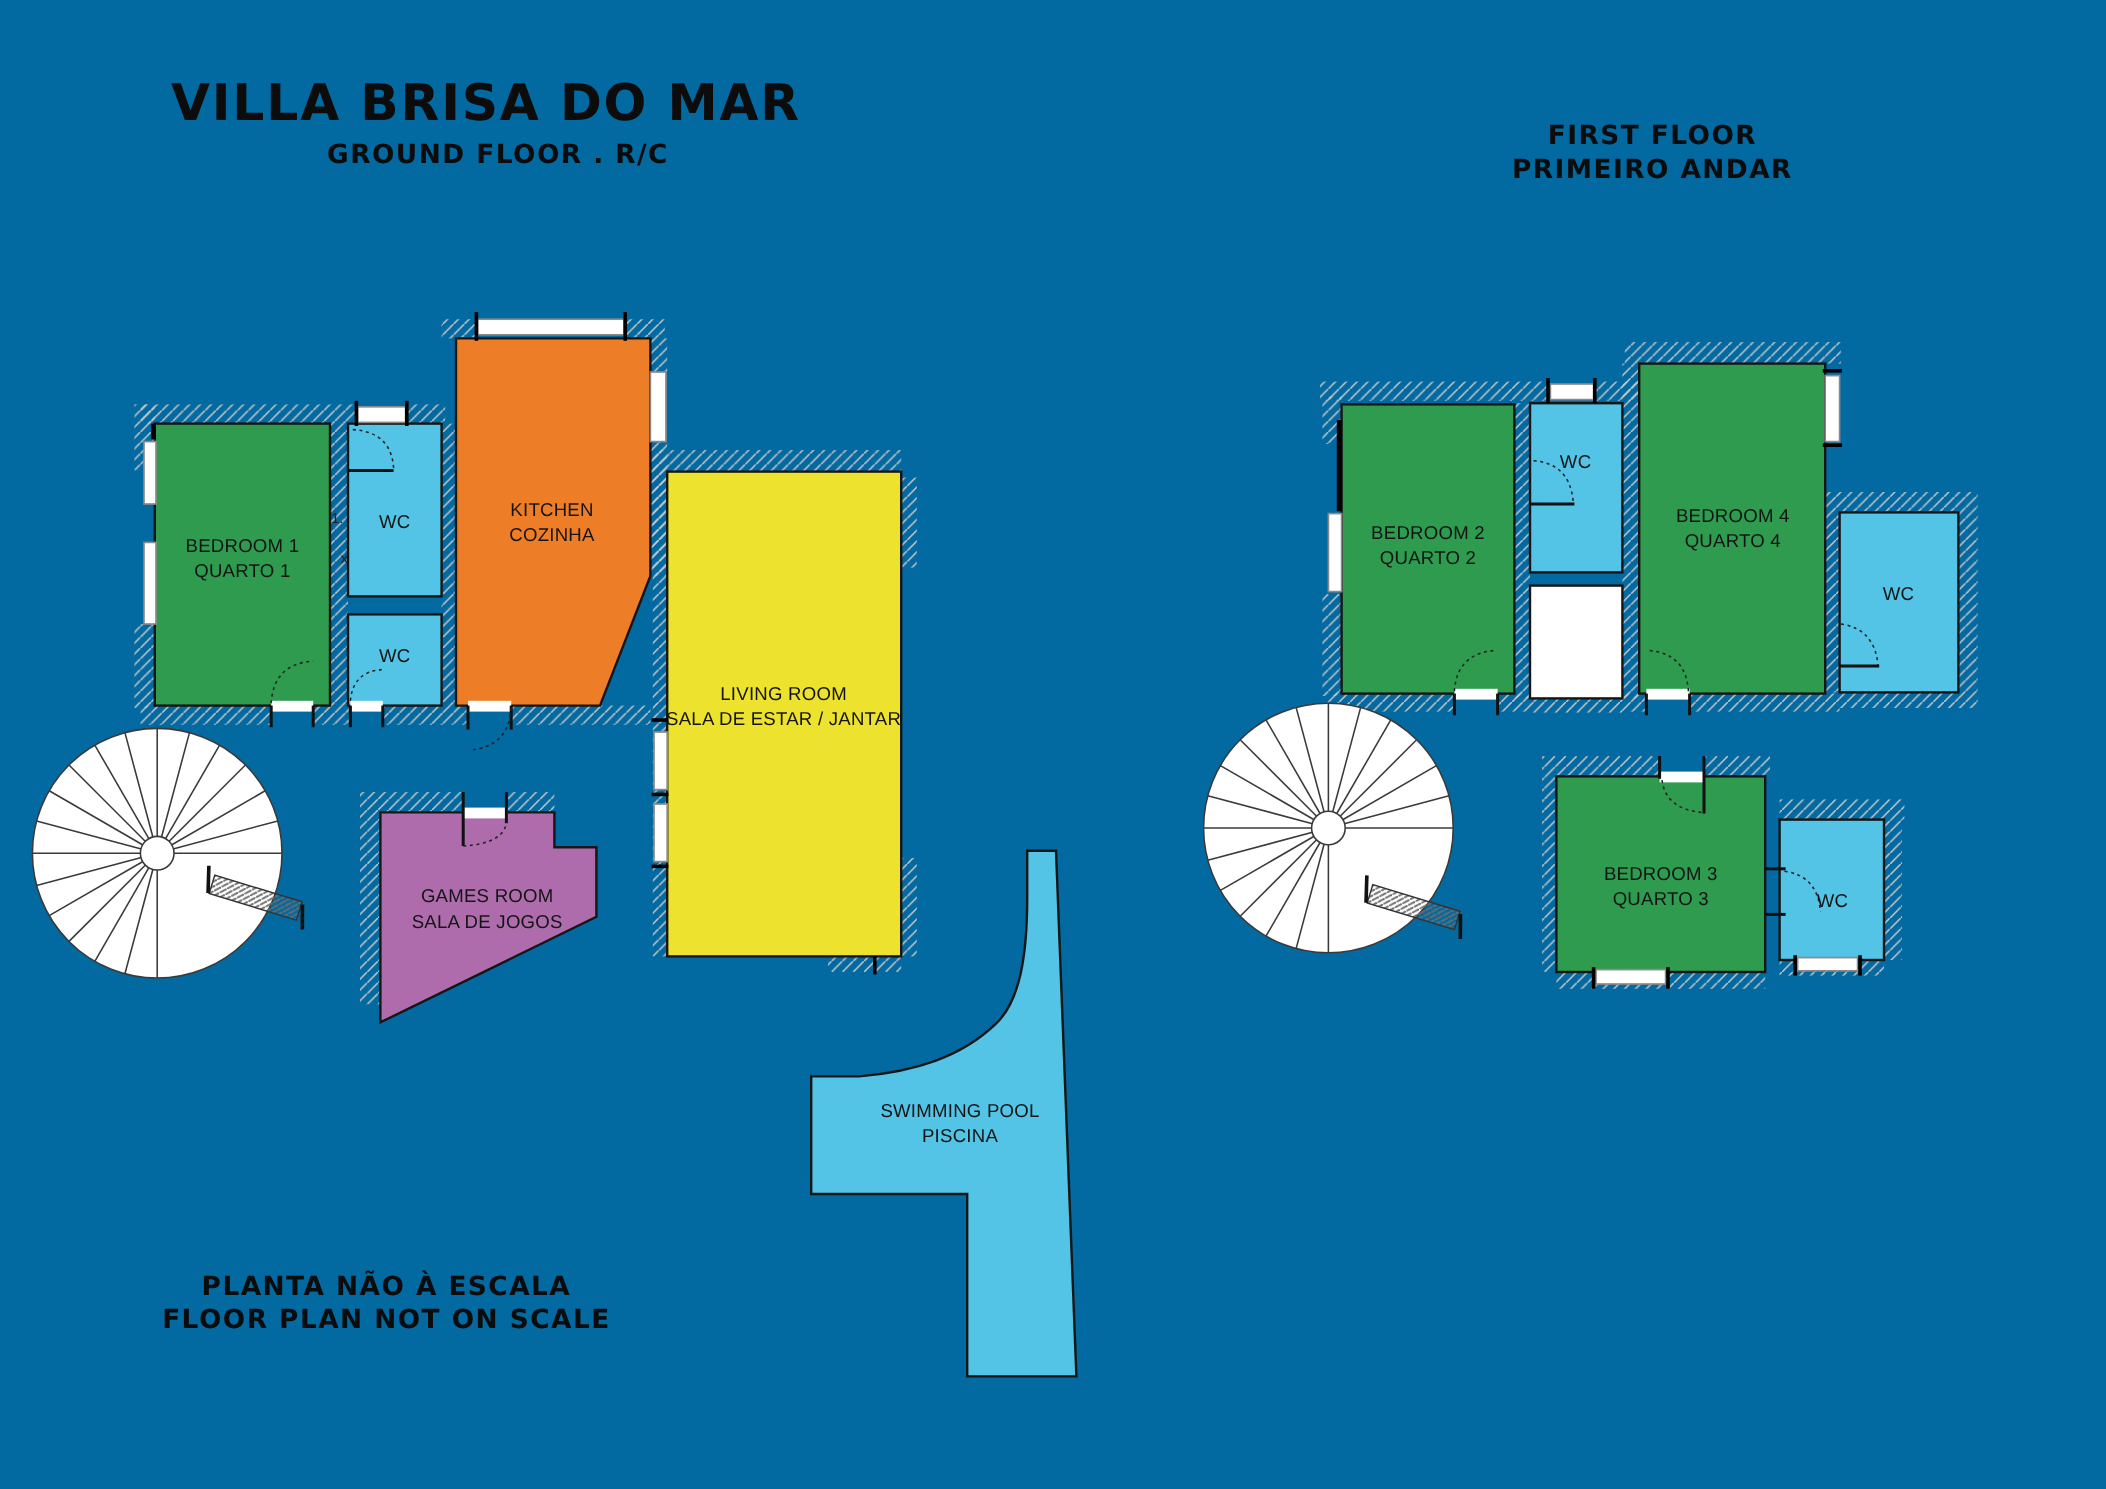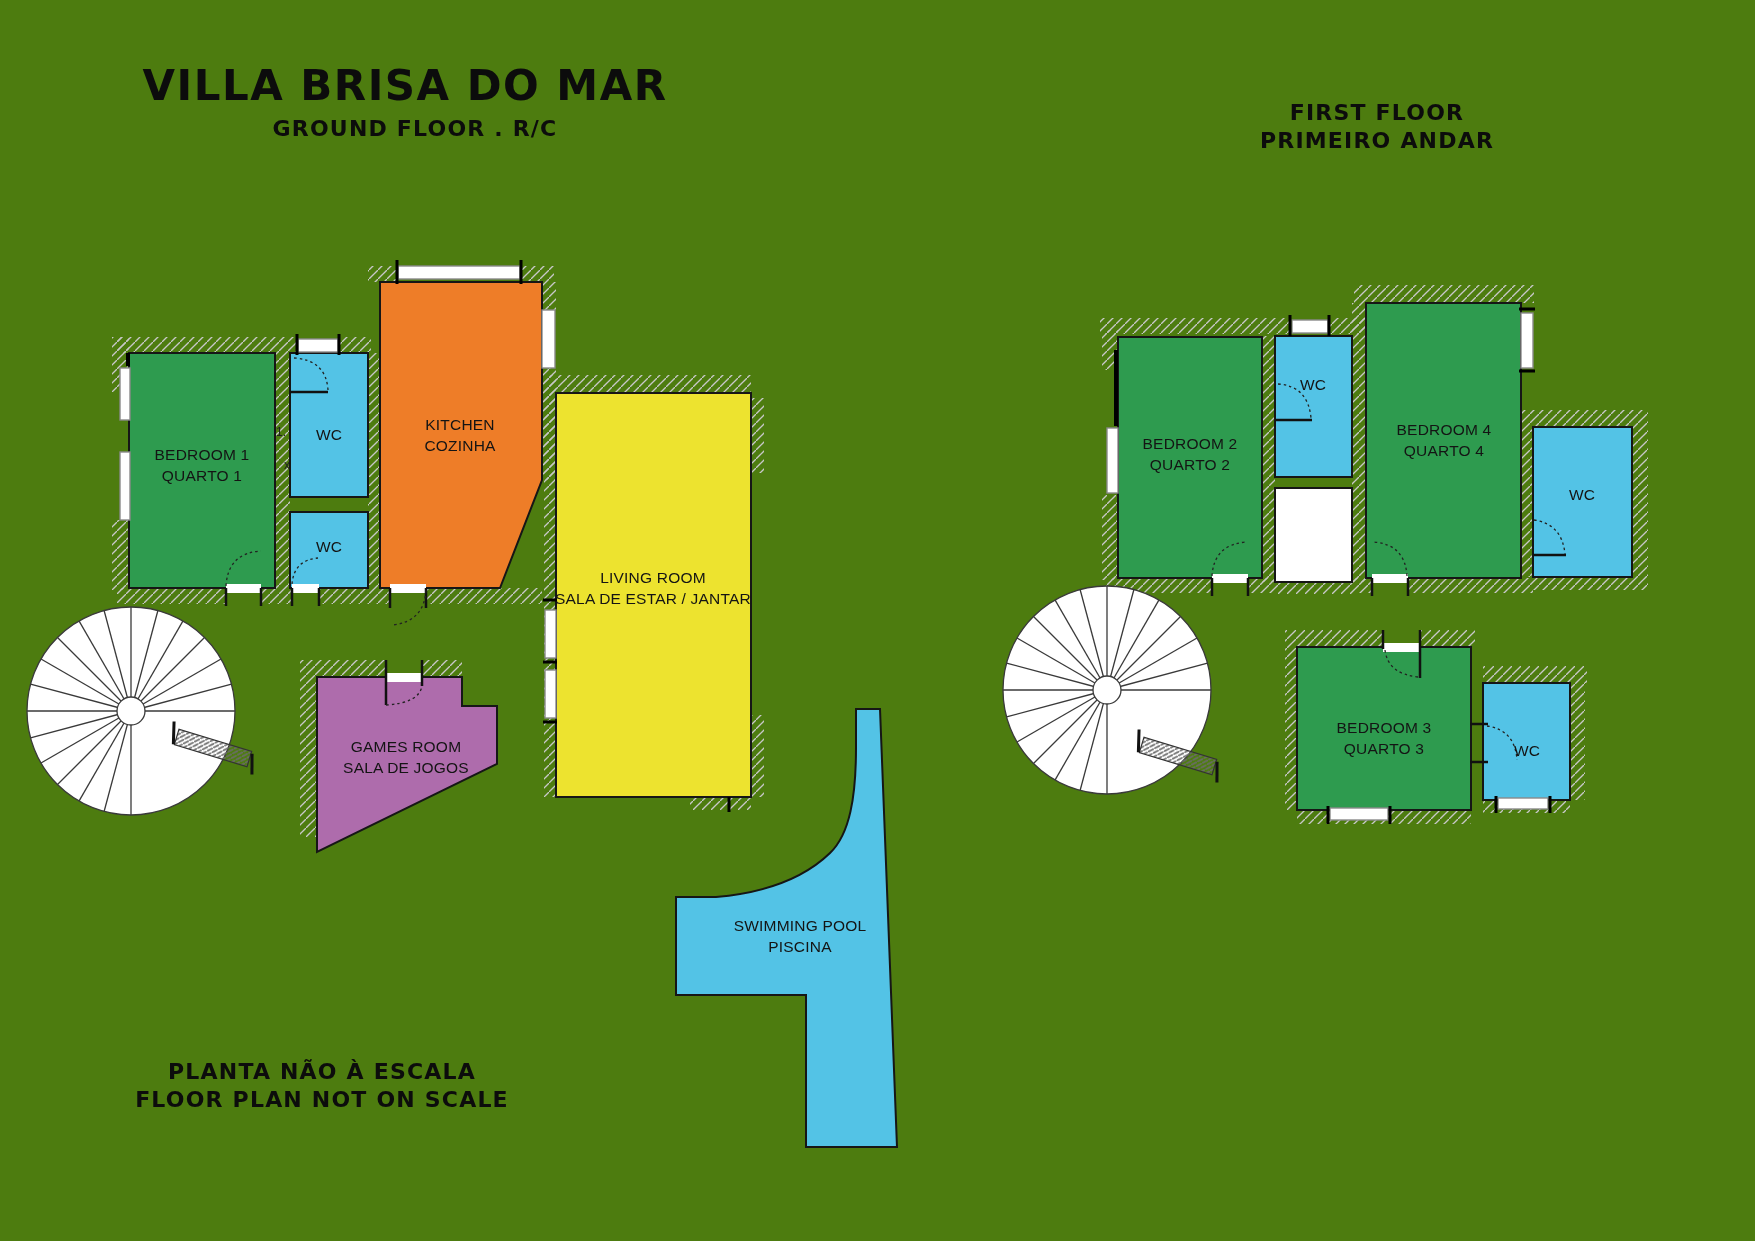--- a/index.html
+++ b/index.html
@@ -1,16 +1,16 @@
 <!DOCTYPE html>
 <html><head>
 <meta charset="utf-8">
 <style>
   html,body{margin:0;padding:0;background:#ffffff;}
-  .canvas-wrap{position:relative;width:1755px;height:1241px;background:#4d7c0f;overflow:hidden;}
+  .canvas-wrap{position:relative;width:1755px;height:1241px;background:#0369a1;overflow:hidden;}
   svg{display:block;}
   text{font-family:"Liberation Sans", sans-serif;}
   .room-label{font-size:15.5px;fill:#141414;text-anchor:middle;letter-spacing:.2px;}
   .dim-label{font-size:12px;fill:#222;text-anchor:middle;}
   .h-main{font-family:"DejaVu Sans", sans-serif;font-weight:bold;font-size:42px;letter-spacing:1.5px;fill:#0c0c0c;text-anchor:middle;}
   .h-sub{font-family:"DejaVu Sans", sans-serif;font-weight:bold;font-size:22px;letter-spacing:1.2px;fill:#0c0c0c;text-anchor:middle;}
   .room{stroke:#161616;stroke-width:2;}
   .wallseg{fill:url(#hatch);}
   .jamb{stroke:#111;stroke-width:2.5;}
   .doorarc{fill:none;stroke:#222;stroke-width:1.3;stroke-dasharray:2.5 3;}

